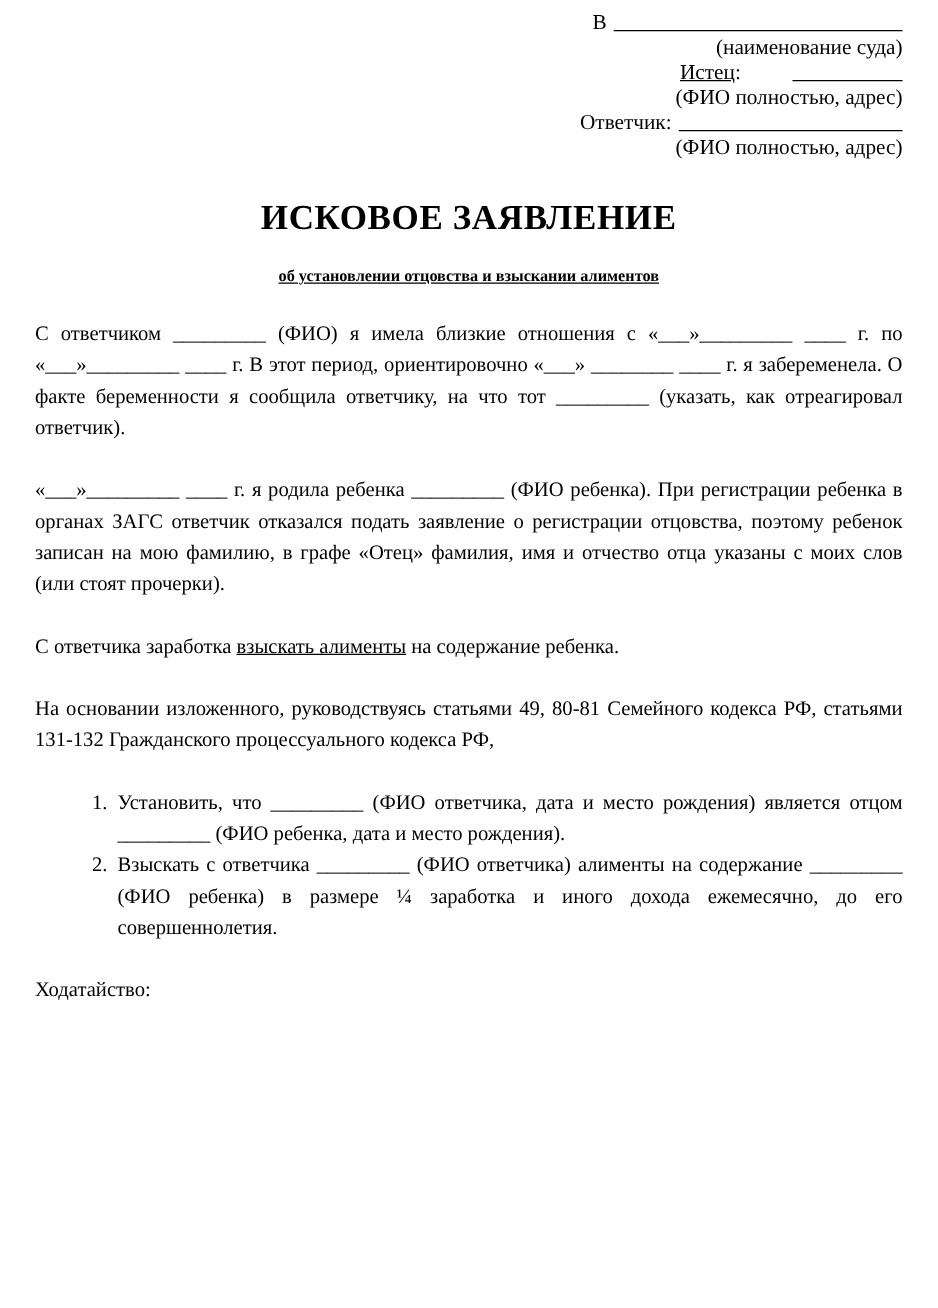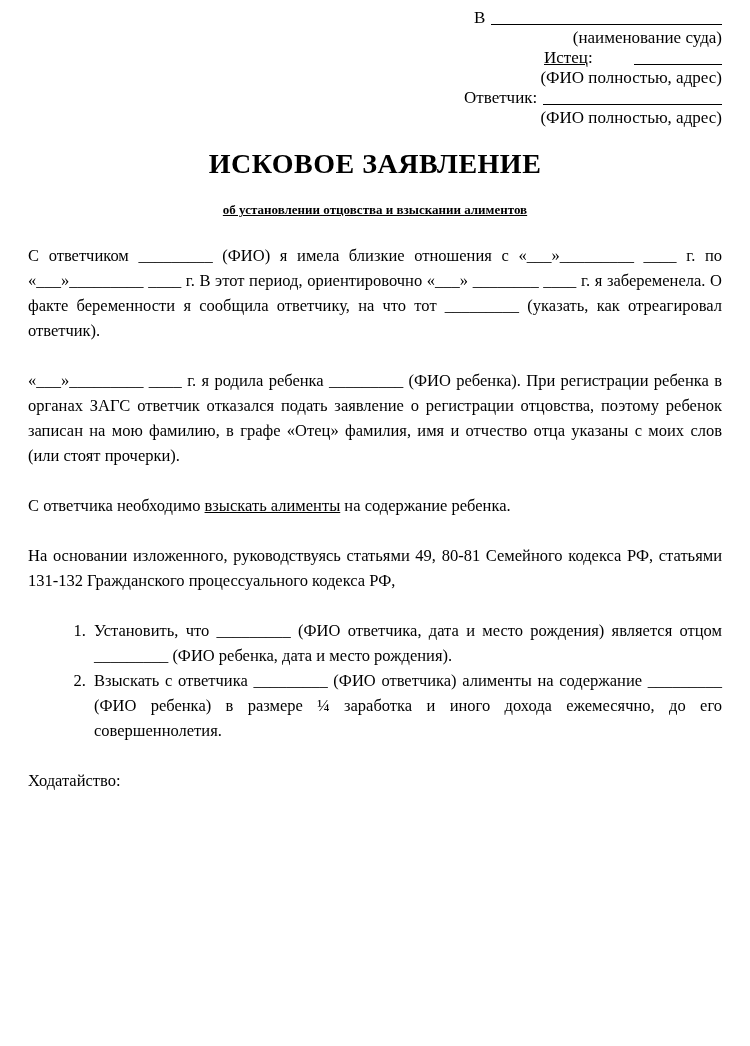--- a/index.html
+++ b/index.html
@@ -44,21 +44,21 @@
   .hrow.plaintiff { width: 178px; gap: 35px; }
   .hrow.defendant { width: 258px; }
   .hcaption {
     text-align: right;
     white-space: nowrap;
   }
   .u { text-decoration: underline; }
 
   
   .title {
-    margin-top: 20px;
+    margin-top: 31px;
     text-align: center;
     font-weight: bold;
     font-size: 28px;
     letter-spacing: 0.5px;
   }
   .subtitle {
     margin-top: 22px;
     text-align: center;
     font-weight: bold;
     font-size: 13px;
@@ -112,21 +112,21 @@
       <span class="blank"></span>
     </div>
     <div class="hcaption">(ФИО полностью, адрес)</div>
   </div>
 
   <div class="title">ИСКОВОЕ ЗАЯВЛЕНИЕ</div>
   <div class="subtitle">об установлении отцовства и взыскании алиментов</div>
 
   <p class="para">С ответчиком _________ (ФИО) я имела близкие отношения с «___»_________ ____ г. по «___»_________ ____ г. В этот период, ориентировочно «___» ________ ____ г. я забеременела. О факте беременности я сообщила ответчику, на что тот _________ (указать, как отреагировал ответчик).</p>
   <p class="para">«___»_________ ____ г. я родила ребенка _________ (ФИО ребенка). При регистрации ребенка в органах ЗАГС ответчик отказался подать заявление о регистрации отцовства, поэтому ребенок записан на мою фамилию, в графе «Отец» фамилия, имя и отчество отца указаны с моих слов (или стоят прочерки).</p>
-  <p class="para"><span>С ответчика необходимо </span><span class="u">взыскать алименты</span><span> на содержание ребенка.</span></p>
+  <p class="para"><span>С ответчика заработка </span><span class="u">взыскать алименты</span><span> на содержание ребенка.</span></p>
   <p class="para">На основании изложенного, руководствуясь статьями 49, 80-81 Семейного кодекса РФ, статьями 131-132 Гражданского процессуального кодекса РФ,</p>
 
   <ol class="num-list">
     <li>Установить, что _________ (ФИО ответчика, дата и место рождения) является отцом _________ (ФИО ребенка, дата и место рождения).</li>
     <li>Взыскать с ответчика _________ (ФИО ответчика) алименты на содержание _________ (ФИО ребенка) в размере ¼ заработка и иного дохода ежемесячно, до его совершеннолетия.</li>
   </ol>
 
   <p class="para">Ходатайство:</p>
 
 </div>

